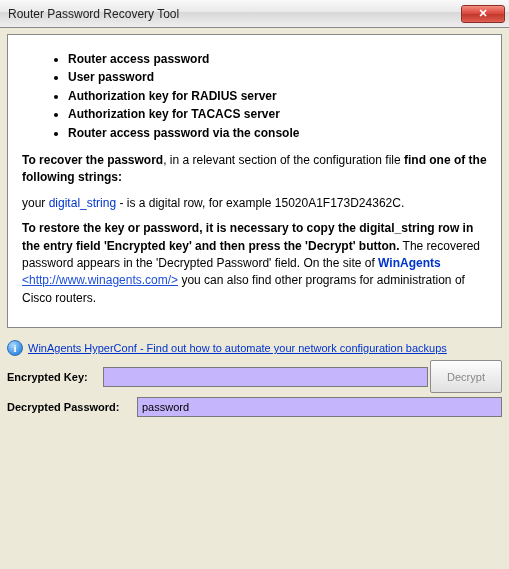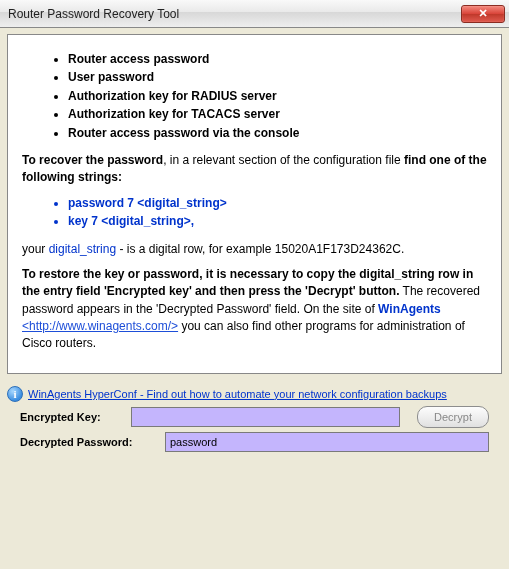--- a/index.html
+++ b/index.html
@@ -77,43 +77,43 @@
     display: flex; align-items: center; justify-content: center;
     font-weight: bold;
     font-family: Georgia, serif;
     font-size: 11px;
     border: 1px solid #2d6fb8;
   }
   .hyperconf-row a { color: #0033cc; text-decoration: underline; cursor: pointer; }
   .form-row {
     display: flex;
     align-items: center;
-    margin: 4px 20px;
-    gap: 17px;
+    margin: 4px 7px;
+    gap: 2px;
   }
   .form-row label {
     font-weight: bold;
     font-size: 11px;
     white-space: nowrap;
   }
   .form-row input[type=text] {
     flex: 1;
     height: 20px;
     border: 1px solid #7a7a7a;
     background: #c4b5fd;
     padding: 2px 4px;
     font-family: Tahoma, sans-serif;
     font-size: 11px;
   }
   .decrypt-btn {
     width: 72px;
-    height: 22px;
+    height: 33px;
     border: 1px solid #8d8d8d;
     background: linear-gradient(to bottom, #fdfdfd, #e0e0e0);
-    border-radius: 10px;
+    border-radius: 2px;
     font-size: 11px;
     color: #888;
     cursor: default;
   }
   .label-col-1 { width: 94px; }
   .label-col-2 { width: 128px; }
 </style>
 </head>
 <body>
 
@@ -129,24 +129,20 @@
     <ul>
       <li>Router access password</li>
       <li>User password</li>
       <li>Authorization key for RADIUS server</li>
       <li>Authorization key for TACACS server</li>
       <li>Router access password via the console</li>
     </ul>
     <p>
       <b>To recover the password</b><span>, in a relevant section of the configuration file </span><b>find one of the following strings:</b>
     </p>
-    <ul>
-      <li class="blue">password 7 &lt;digital_string&gt;</li>
-      <li class="blue">key 7 &lt;digital_string&gt;,</li>
-    </ul>
     <p>
       <span>your </span><span class="blue">digital_string</span><span> - is a digital row, for example 15020A1F173D24362C.</span>
     </p>
     <p>
       <b>To restore the key or password, it is necessary to copy the digital_string row in the entry field 'Encrypted key' and then press the 'Decrypt' button.</b><span> The recovered password appears in the 'Decrypted Password' field. On the site of </span><b class="blue">WinAgents</b> <span class="link">&lt;http://www.winagents.com/&gt;</span><span> you can also find other programs for administration of Cisco routers.</span>
     </p>
   </div>
 </div>
 
 <div class="hyperconf-row">

